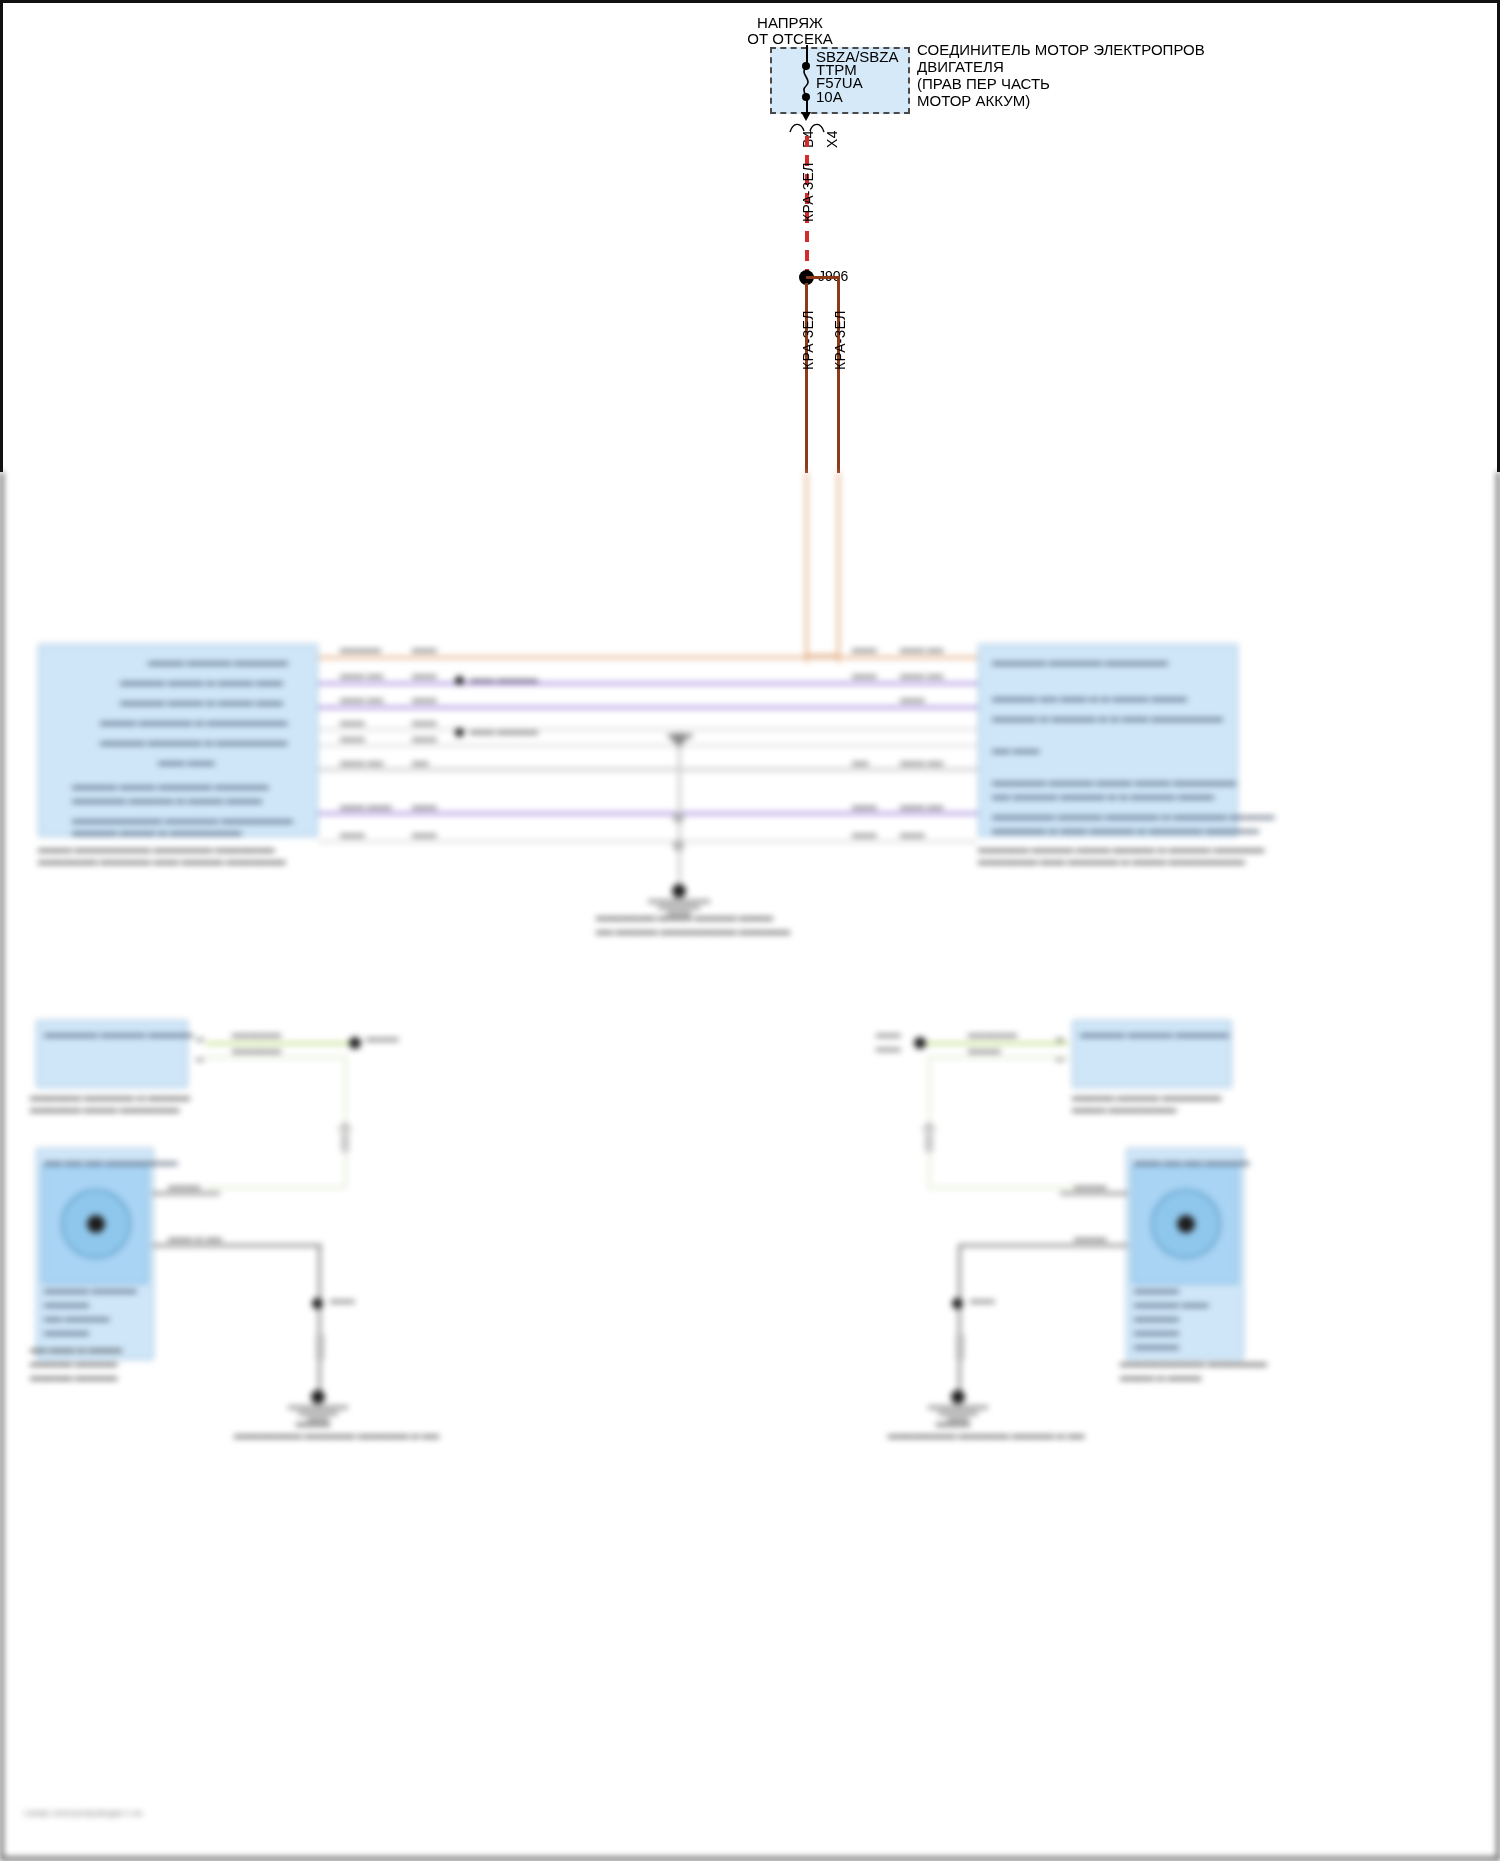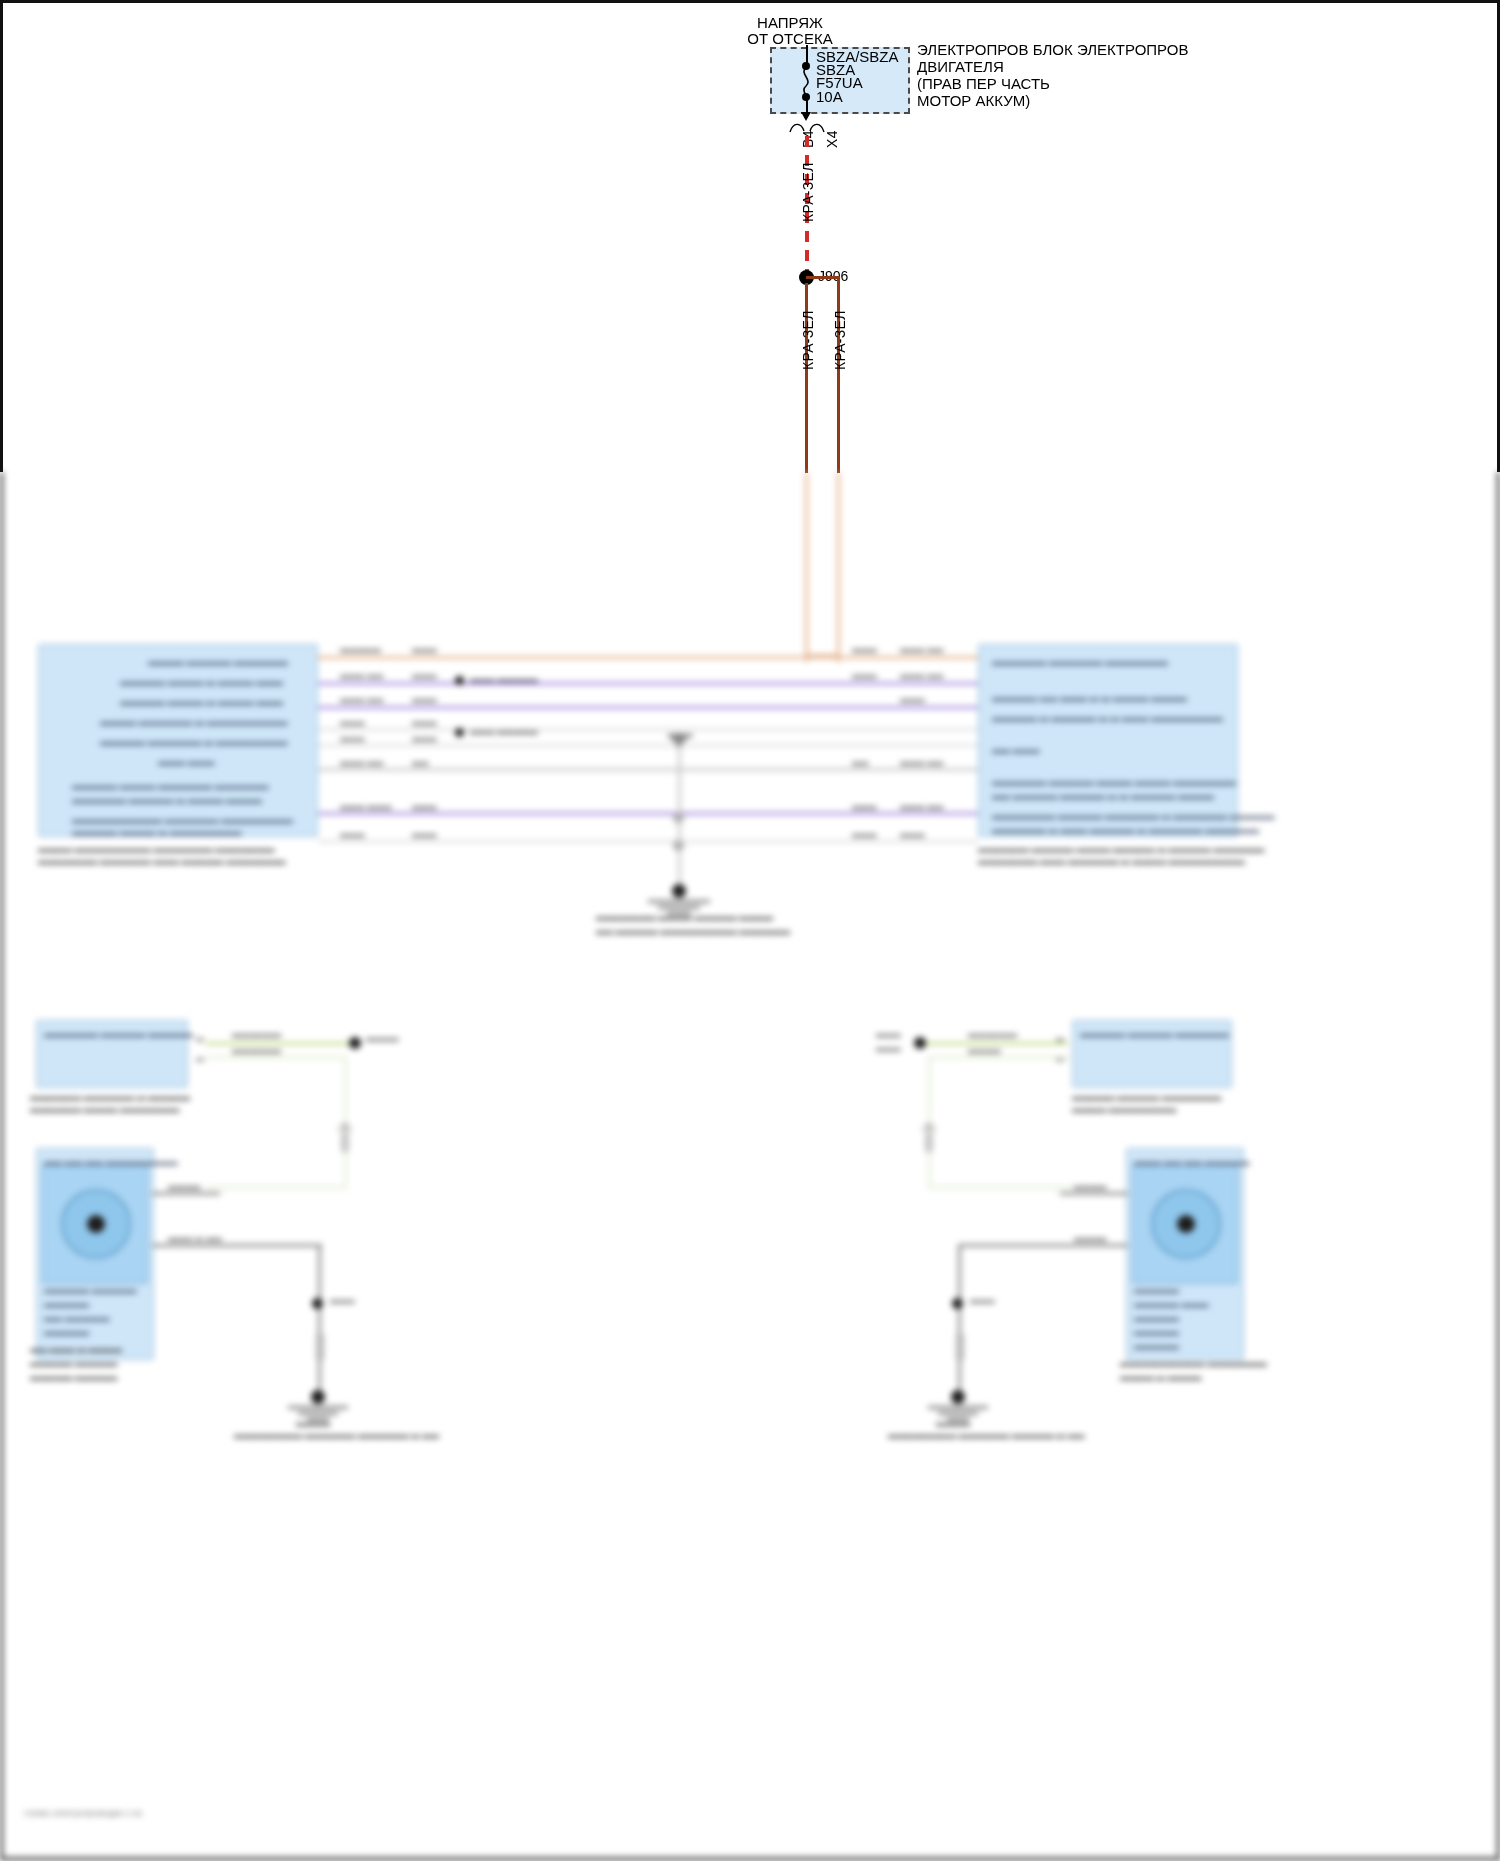--- a/index.html
+++ b/index.html
@@ -121,25 +121,25 @@
 
     <div class="dot" style="left:802px;top:62px;width:8px;height:8px;"></div>
     <svg style="position:absolute;left:798px;top:68px;" width="18" height="28">
       <path d="M8,0 C1,5 15,12 8,18 C3,22 8,26 8,28" stroke="#000" stroke-width="1.6" fill="none"></path>
     </svg>
     <div class="dot" style="left:802px;top:93px;width:8px;height:8px;"></div>
     <div class="vline" style="left:806px;top:98px;height:17px;"></div>
     <div class="arrow-down" style="left:801px;top:112px;"></div>
 
     <div class="fuse-text" style="left:816px;top:48px;">SBZA/SBZA</div>
-    <div class="fuse-text" style="left:816px;top:61px;">SBZA</div>
+    <div class="fuse-text" style="left:816px;top:61px;">TTPM</div>
     <div class="fuse-text" style="left:816px;top:74px;">F57UA</div>
     <div class="fuse-text" style="left:816px;top:88px;">10A</div>
 
-    <div class="blk-label" style="left:917px;top:41px;">ЭЛЕКТРОПРОВ БЛОК ЭЛЕКТРОПРОВ</div>
+    <div class="blk-label" style="left:917px;top:41px;">СОЕДИНИТЕЛЬ МОТОР ЭЛЕКТРОПРОВ</div>
     <div class="blk-label" style="left:917px;top:58px;">ДВИГАТЕЛЯ</div>
     <div class="blk-label" style="left:917px;top:75px;">(ПРАВ ПЕР ЧАСТЬ</div>
     <div class="blk-label" style="left:917px;top:92px;">МОТОР АККУМ)</div>
 
     <svg style="position:absolute;left:788px;top:120px;" width="38" height="14">
       <path d="M2,12 C5,2 13,2 16,11" stroke="#000" stroke-width="1.4" fill="none"></path>
       <path d="M22,11 C25,2 33,2 36,12" stroke="#000" stroke-width="1.4" fill="none"></path>
     </svg>
 
     <div class="rot" style="left:800px;top:148px;">B4</div>

